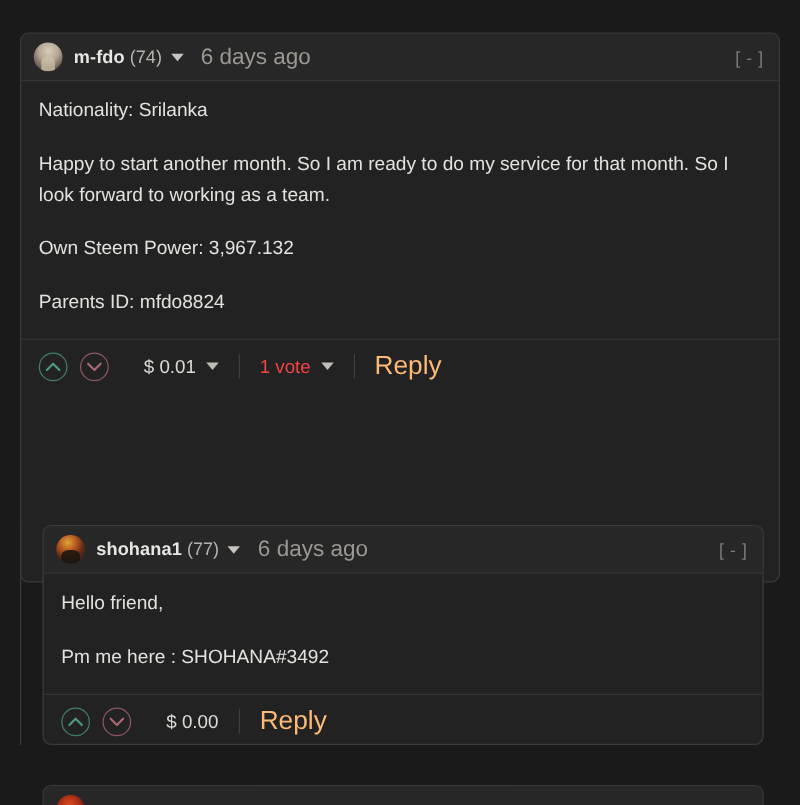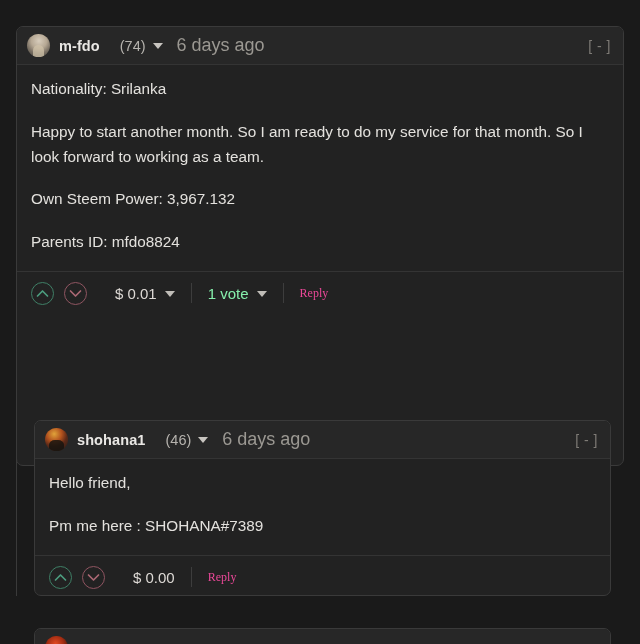--- a/index.html
+++ b/index.html
@@ -100,21 +100,21 @@
 
   .c-author {
     font-size: 14.5px;
     font-weight: bold;
     color: #e9e7e4;
     letter-spacing: .1px;
   }
   .c-rep {
     font-size: 14.5px;
     color: #b6b3ae;
-    margin-left: 20px;
+    margin-left: 4px;
   }
   .caret {
     display: inline-block;
     width: 0; height: 0;
     border-left: 5px solid transparent;
     border-right: 5px solid transparent;
     border-top: 6px solid #c8c5c0;
     margin-left: 7px;
     vertical-align: 2px;
   }
@@ -184,28 +184,27 @@
   }
   .divider {
     width: 1px;
     height: 20px;
     background: #3d3d3d;
     margin: 0 16px;
     flex: 0 0 auto;
   }
   .votes-count {
     font-size: 15px;
-    color: #86efac;
+    color: #ef4444;
     white-space: nowrap;
   }
   .reply-link {
-    font-size: 12px;
-    color: #ec4899;
+    font-size: 21px;
+    color: #fdba74;
     white-space: nowrap;
-    font-family: Liberation Serif, serif;
   }
 </style>
 </head>
 <body>
 
 <div id="page">
 
   <div class="comment level-0" style="top:26px;height:440px;">
 
     <div class="c-header">
@@ -243,29 +242,29 @@
     </div>
   </div>
 
   <div class="thread-line" style="left:16px;top:420px;height:176px;"></div>
 
   <div class="comment level-1" style="top:420px;height:176px;">
 
     <div class="c-header">
       <div class="avatar av-b"></div>
       <span class="c-author">shohana1</span>
-      <span class="c-rep">(46)</span>
+      <span class="c-rep">(77)</span>
       <span class="caret"></span>
       <span class="c-time">6 days ago</span>
       <span class="c-collapse">[ - ]</span>
     </div>
 
     <div class="c-body">
       <p>Hello friend,</p>
-      <p>Pm me here : SHOHANA#7389</p>
+      <p>Pm me here : SHOHANA#3492</p>
     </div>
 
     <div class="c-footer">
       <div class="vote-btn up">
         <svg width="13" height="9" viewBox="0 0 13 9" aria-hidden="true">
           <path d="M1.5 7 L6.5 2 L11.5 7" fill="none" stroke="#4c9c7e" stroke-width="1.7" stroke-linecap="round" stroke-linejoin="round"></path>
         </svg>
       </div>
       <div class="vote-btn down">
         <svg width="13" height="9" viewBox="0 0 13 9" aria-hidden="true">

